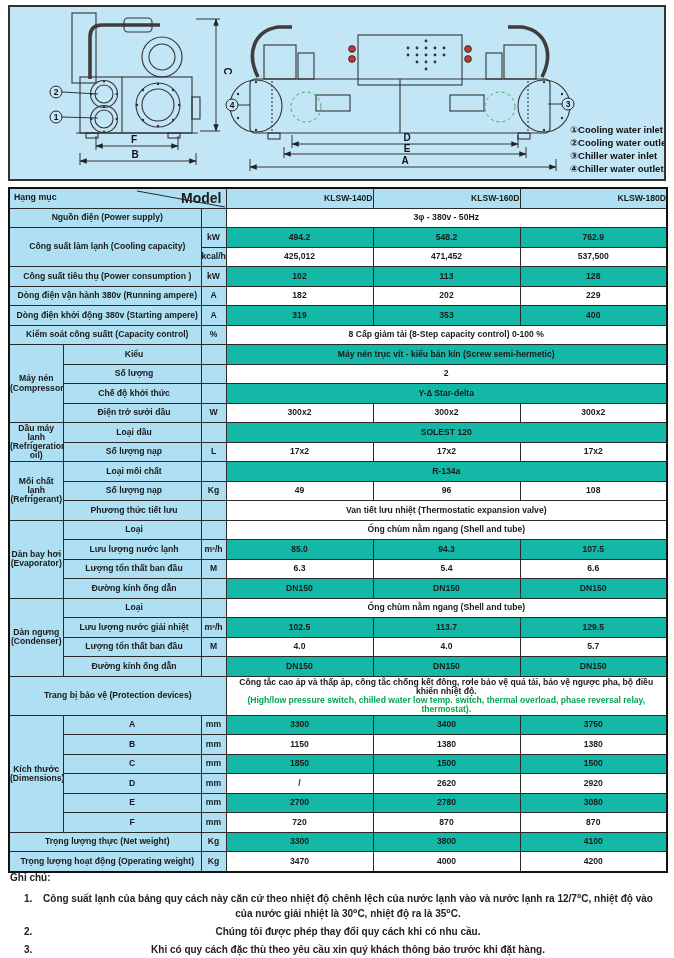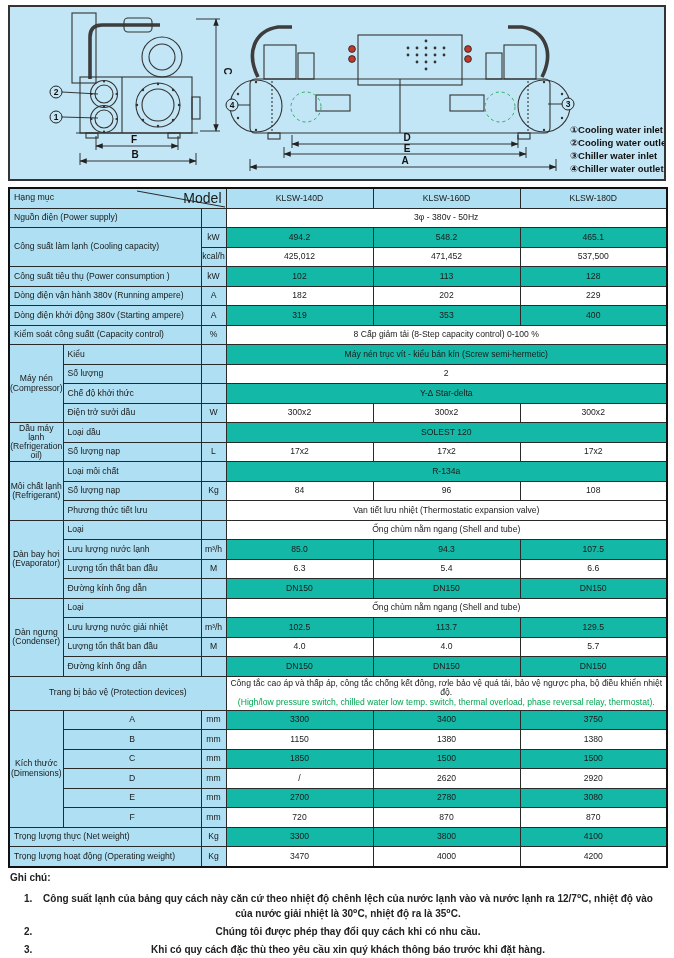--- a/index.html
+++ b/index.html
@@ -16,36 +16,36 @@
   .dim{stroke:#222;stroke-width:0.9;fill:none;}
   .dimtxt{font-size:10px;font-weight:bold;fill:#111;}
   .callout circle{fill:#c3e6f6;stroke:#222;stroke-width:1;}
   .callout text{font-size:8.5px;font-weight:bold;fill:#111;text-anchor:middle;}
   .legendtxt{font-size:9.5px;font-weight:bold;fill:#111;}
   .reddot{fill:#c0392b;stroke:#222;stroke-width:0.8;}
   .gdash{stroke:#2fae62;stroke-width:1;fill:none;stroke-dasharray:3 3;}
 
   
   #spec{position:absolute;left:8px;top:187px;width:658px;border-collapse:collapse;
-        table-layout:fixed;border:2px solid #111;font-weight:normal;}
+        table-layout:fixed;border:2px solid #111;font-weight:bold;}
   #spec td{border:1px solid #2a2a2a;height:18.5px;padding:0;overflow:hidden;
            white-space:nowrap;font-size:8.6px;line-height:1.05;vertical-align:middle;}
   #spec tr.tall td{height:31px;margin-top:44px;}
   .blue{background:#aedff2;}
-  .lbl,.sub{padding-left:4px !important;text-align:left;}
+  .lbl,.sub{padding-left:4px !important;text-align:center;}
   .grp{text-align:center;white-space:pre-line !important;font-size:7.8px;line-height:1.15;}
   .grp.sm{font-size:6.2px;}
   .unit{text-align:center;font-size:8px;}
   .c{text-align:center;padding-left:0 !important;}
   .val{text-align:center;font-size:8.8px;}
   .g{background:#14b8a6;} .w{background:#ffffff;}
   .prot{white-space:normal !important;font-size:7.7px;line-height:1.35;padding:1px 3px !important;text-align:center;}
   .green{color:#00a651;}
   .hrow td{height:20px;background:#aedff2;}
-  .modelcell{text-align:center;font-size:9.2px;}
+  .modelcell{text-align:right;font-size:9.2px;}
   .diagcell{position:relative;}
   .diagcell .hm{position:absolute;left:4px;top:50%;transform:translateY(-50%);font-size:8.8px;}
   .diagcell .md{position:absolute;right:4px;top:2px;font-size:14px;}
   .diagcell svg{position:absolute;inset:0;}
 
   
   #notes{position:absolute;left:10px;top:872px;width:656px;font-size:10px;
          font-weight:bold;color:#222;}
   #notes .ttl{margin-bottom:5px;}
   #notes ol{margin:8px;padding-left:17px;text-align:center;}
@@ -249,21 +249,21 @@
     <tr>
           <td class="blue lbl" colspan="2" rowspan="1">Nguồn điện (Power supply)</td>
           <td class="blue unit"></td>
           <td class="val w" colspan="3">3φ - 380v - 50Hz</td>
         </tr>
         <tr>
           <td class="blue lbl" colspan="2" rowspan="2">Công suất làm lạnh (Cooling capacity)</td>
           <td class="blue unit">kW</td>
           <td class="val g">494.2</td>
           <td class="val g">548.2</td>
-          <td class="val g">465.1</td>
+          <td class="val g">762.9</td>
         </tr>
         <tr>
           <td class="blue unit">kcal/h</td>
           <td class="val w">425,012</td>
           <td class="val w">471,452</td>
           <td class="val w">537,500</td>
         </tr>
         <tr>
           <td class="blue lbl" colspan="2" rowspan="1">Công suất tiêu thụ (Power consumption )</td>
           <td class="blue unit">kW</td>
@@ -331,21 +331,21 @@
         <tr>
           <td class="blue grp sm" rowspan="3">Môi chất lạnh
 (Refrigerant)</td>
           <td class="blue sub">Loại môi chất</td>
           <td class="blue unit"></td>
           <td class="val g" colspan="3">R-134a</td>
         </tr>
         <tr>
           <td class="blue sub">Số lượng nạp</td>
           <td class="blue unit">Kg</td>
-          <td class="val w">84</td>
+          <td class="val w">49</td>
           <td class="val w">96</td>
           <td class="val w">108</td>
         </tr>
         <tr>
           <td class="blue sub">Phương thức tiết lưu</td>
           <td class="blue unit"></td>
           <td class="val w" colspan="3">Van tiết lưu nhiệt (Thermostatic expansion valve)</td>
         </tr>
         <tr>
           <td class="blue grp" rowspan="4">Dàn bay hơi

